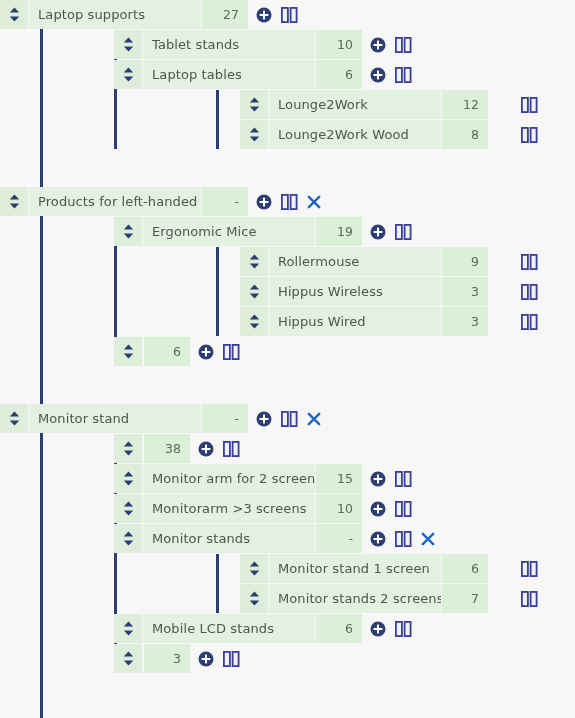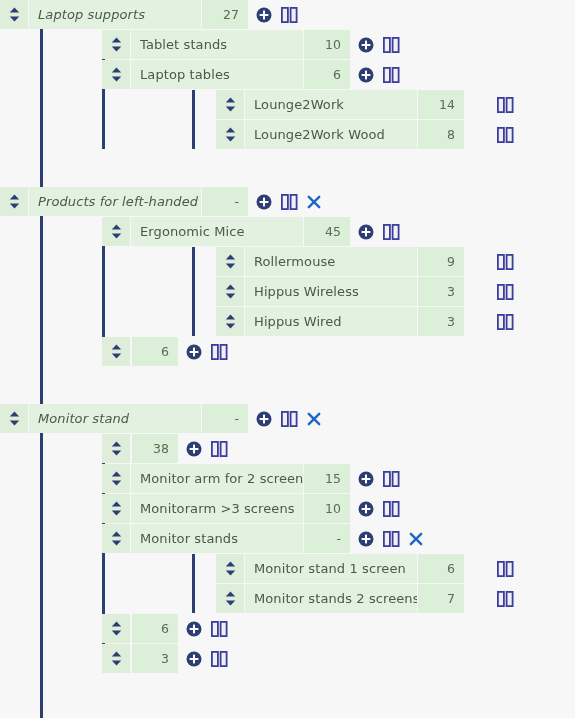--- a/index.html
+++ b/index.html
@@ -35,21 +35,21 @@
     background: #2d3e72;
   }
 
   .group {
     position: relative;
   }
 
   
   .children {
     position: relative;
-    margin-left: 0;
+    margin-left: 12px;
     text-align: center;
   }
   .children.lvl2 { padding-left: 102px; }
   .children.lvl3 { padding-left: 114px; }
 
   .children.lvl2::before,
   .children.lvl3::before {
     content: "";
     position: absolute;
     top: 0;
@@ -124,21 +124,21 @@
     justify-content: center;
     line-height: 0;
   }
 
   .plus-icon { width: 16px; height: 16px; }
   .tofu-icon { width: 17px; height: 16px; }
   .x-icon { width: 14px; height: 14px; }
   .spacer-lg { height: 37px; }
 
   
-  .lvl1 .label-cell { width: 172px; font-style: italic; }
+  .lvl1 .label-cell { width: 172px; }
   .lvl2 .label-cell { width: 172px; }
   .lvl3 .label-cell { width: 172px; }
 
   .tofu-only { padding-left: 33px; }
 </style>
 </head>
 <body>
 
 <div id="tree-root">
   <div class="root-rail"></div>
@@ -237,21 +237,21 @@
               <div class="handle-cell">
                 <svg class="handle-icon" viewBox="0 0 11 15">
                   <polygon points="5.5,0.5 10.2,5.6 0.8,5.6" fill="#2d3e72"></polygon>
                   <polygon points="5.5,14.5 10.2,9.4 0.8,9.4" fill="#2d3e72"></polygon>
                 </svg>
               </div>
               <div class="label-cell" style="width:172px">
                 <span>Lounge2Work</span>
               </div>
               <div class="value-cell" style="width:46px;min-width:46px">
-                <span>14</span>
+                <span>12</span>
               </div>
               <div class="actions tofu-only">
                 <span class="icon-btn">
                   <svg class="tofu-icon" viewBox="0 0 17 16">
                     <rect x="0.9" y="0.9" width="6" height="14.2" fill="#f3f0f4" stroke="#3a3f9e" stroke-width="1.8"></rect>
                     <rect x="9.6" y="0.9" width="6" height="14.2" fill="#f3f0f4" stroke="#3a3f9e" stroke-width="1.8"></rect>
                   </svg>
                 </span>
               </div>
             </div>
@@ -321,21 +321,21 @@
             <div class="handle-cell">
               <svg class="handle-icon" viewBox="0 0 11 15">
                 <polygon points="5.5,0.5 10.2,5.6 0.8,5.6" fill="#2d3e72"></polygon>
                 <polygon points="5.5,14.5 10.2,9.4 0.8,9.4" fill="#2d3e72"></polygon>
               </svg>
             </div>
             <div class="label-cell" style="width:172px">
               <span>Ergonomic Mice</span>
             </div>
             <div class="value-cell" style="width:46px;min-width:46px">
-              <span>45</span>
+              <span>19</span>
             </div>
             <div class="actions">
               <span class="icon-btn">
                 <svg class="plus-icon" viewBox="0 0 16 16">
                   <circle cx="8" cy="8" r="7.5" fill="#2d3e72"></circle>
                   <rect x="7" y="3.6" width="2" height="8.8" fill="#ffffff"></rect>
                   <rect x="3.6" y="7" width="8.8" height="2" fill="#ffffff"></rect>
                 </svg>
               </span>
               <span class="icon-btn">
@@ -643,20 +643,23 @@
               </div>
             </div>
           </div>
           <div class="row lvl2">
             <div class="handle-cell">
               <svg class="handle-icon" viewBox="0 0 11 15">
                 <polygon points="5.5,0.5 10.2,5.6 0.8,5.6" fill="#2d3e72"></polygon>
                 <polygon points="5.5,14.5 10.2,9.4 0.8,9.4" fill="#2d3e72"></polygon>
               </svg>
             </div>
+            <div class="label-cell" style="width:172px">
+              <span>Mobile LCD stands</span>
+            </div>
             <div class="value-cell" style="width:46px;min-width:46px">
               <span>6</span>
             </div>
             <div class="actions">
               <span class="icon-btn">
                 <svg class="plus-icon" viewBox="0 0 16 16">
                   <circle cx="8" cy="8" r="7.5" fill="#2d3e72"></circle>
                   <rect x="7" y="3.6" width="2" height="8.8" fill="#ffffff"></rect>
                   <rect x="3.6" y="7" width="8.8" height="2" fill="#ffffff"></rect>
                 </svg>

